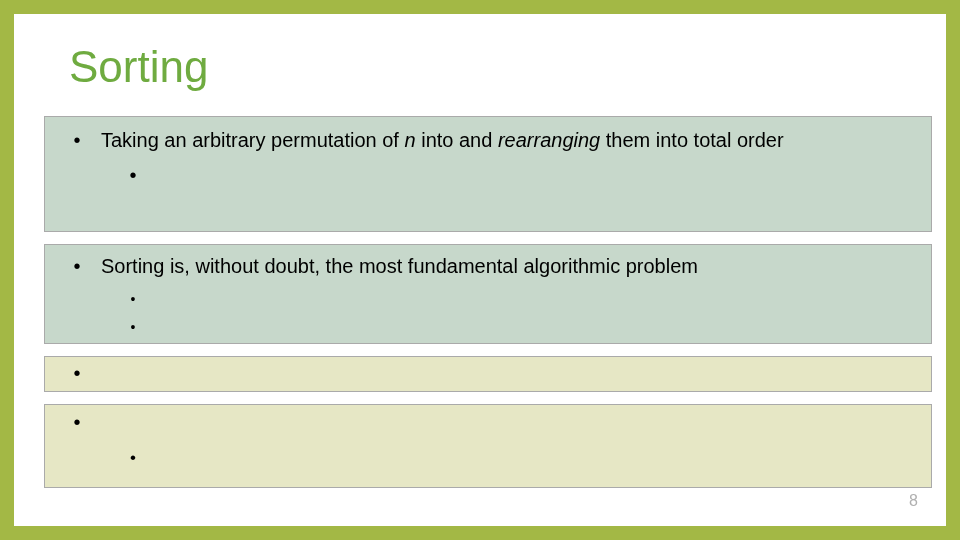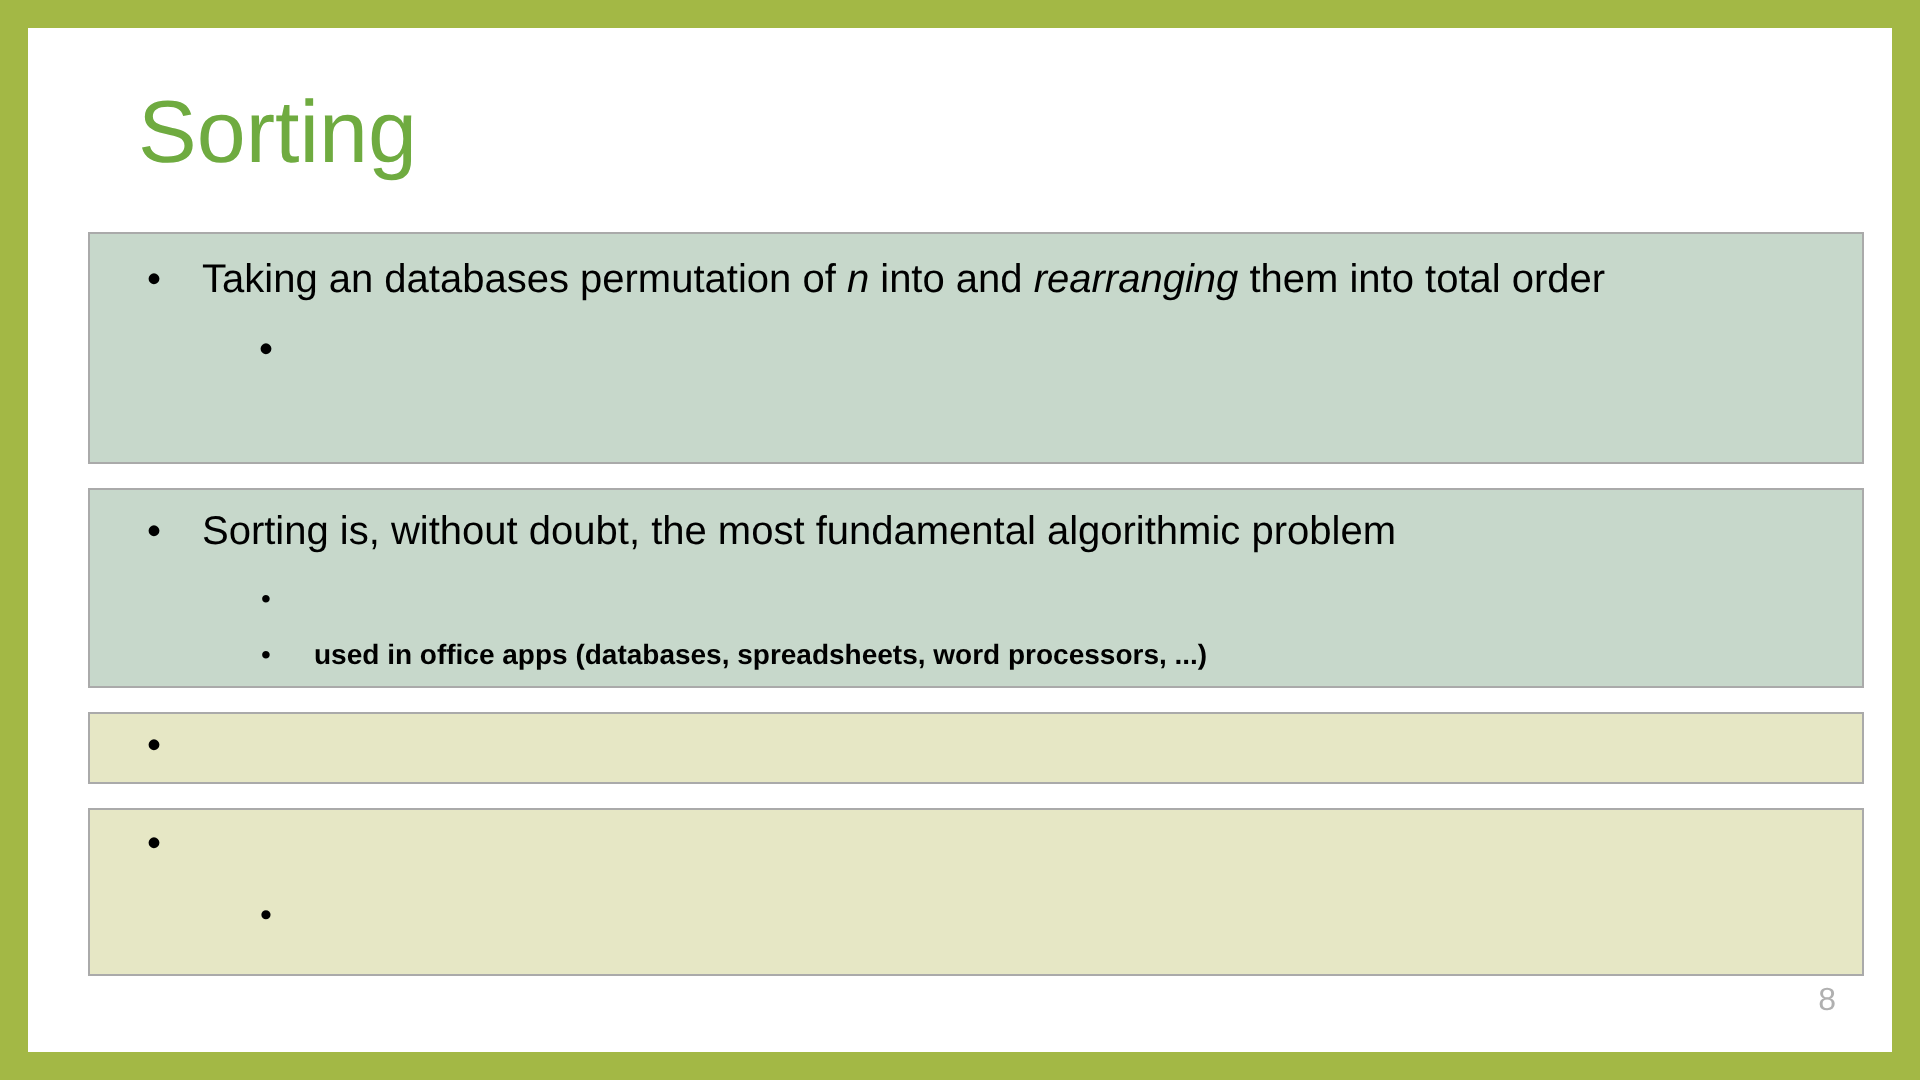--- a/index.html
+++ b/index.html
@@ -102,41 +102,40 @@
 
 <div class="outer-frame">
 
   <div class="title">Sorting</div>
 
   <div class="box box-blue box1">
     <div class="b1-outer">
       <div class="b1">
         <div class="bullet">•</div>
         <div class="txt">
-          <span>Taking an databases permutation of </span><em class="ital">n</em><span> into and </span><em class="ital">rearranging</em><span> them into total order</span>
+          <span>Taking an arbitrary permutation of </span><em class="ital">n</em><span> into and </span><em class="ital">rearranging</em><span> them into total order</span>
         </div>
       </div>
       <div class="b1-sub">
         <div class="bullet">•</div>
       </div>
     </div>
   </div>
 
   <div class="box box-blue box2">
     <div class="b2-outer">
       <div class="b2">
         <div class="bullet">•</div>
         <div>Sorting is, without doubt, the most fundamental algorithmic problem</div>
       </div>
       <div class="b2-sub">
         <div class="bullet">•</div>
       </div>
       <div class="b2-sub">
         <div class="bullet">•</div>
-        <div>used in office apps (databases, spreadsheets, word processors, ...)</div>
       </div>
     </div>
   </div>
 
   <div class="box box-olive box3">
     <div class="b3-outer">
       <div class="b3">
         <div class="bullet">•</div>
       </div>
     </div>

